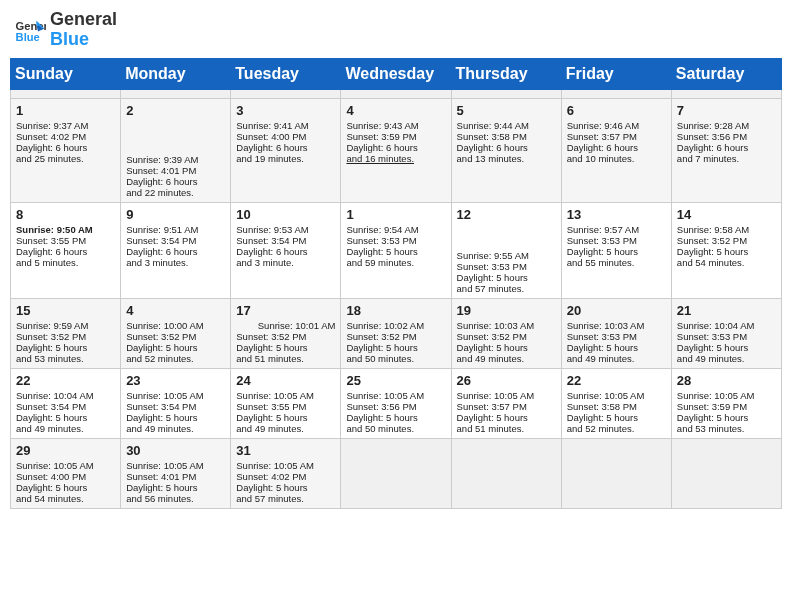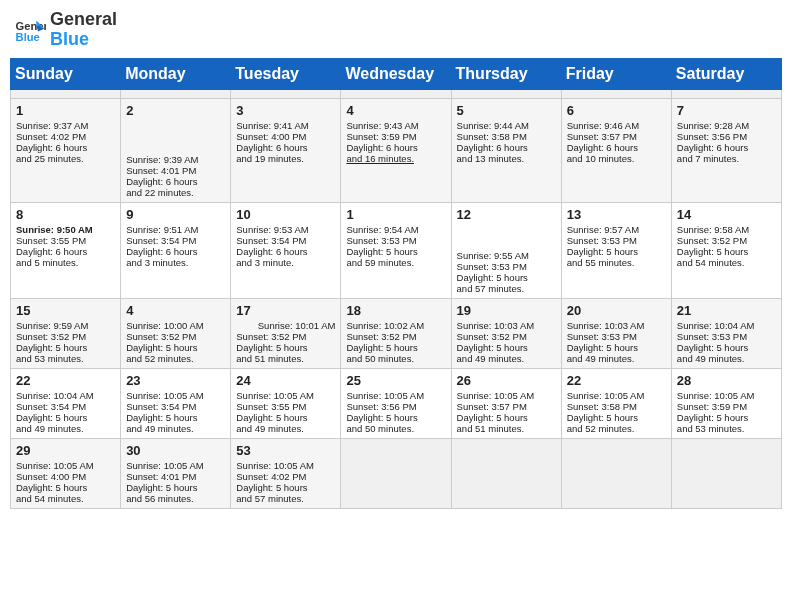--- a/index.html
+++ b/index.html
@@ -335,21 +335,21 @@
           <span style="display: block;">and 54 minutes.</span>
         </td>
         <td>
           <span class="day-num">30</span>
           <span style="display: block;">Sunrise: 10:05 AM</span>
           <span style="display: block;">Sunset: 4:01 PM</span>
           <span style="display: block;">Daylight: 5 hours</span>
           <span style="display: block;">and 56 minutes.</span>
         </td>
         <td>
-          <span class="day-num">53</span>
+          <span class="day-num">31</span>
           <span style="display: block;">Sunrise: 10:05 AM</span>
           <span style="display: block;">Sunset: 4:02 PM</span>
           <span style="display: block;">Daylight: 5 hours</span>
           <span style="display: block;">and 57 minutes.</span>
         </td>
         <td class="empty"></td>
         <td class="empty"></td>
         <td class="empty"></td>
         <td class="empty"></td>
       </tr>

